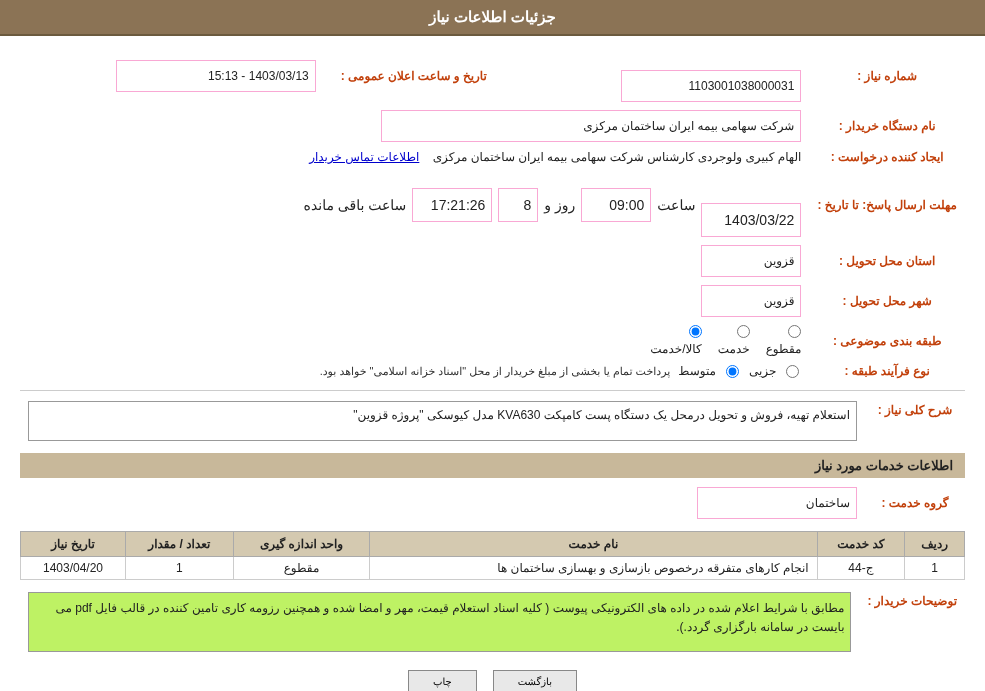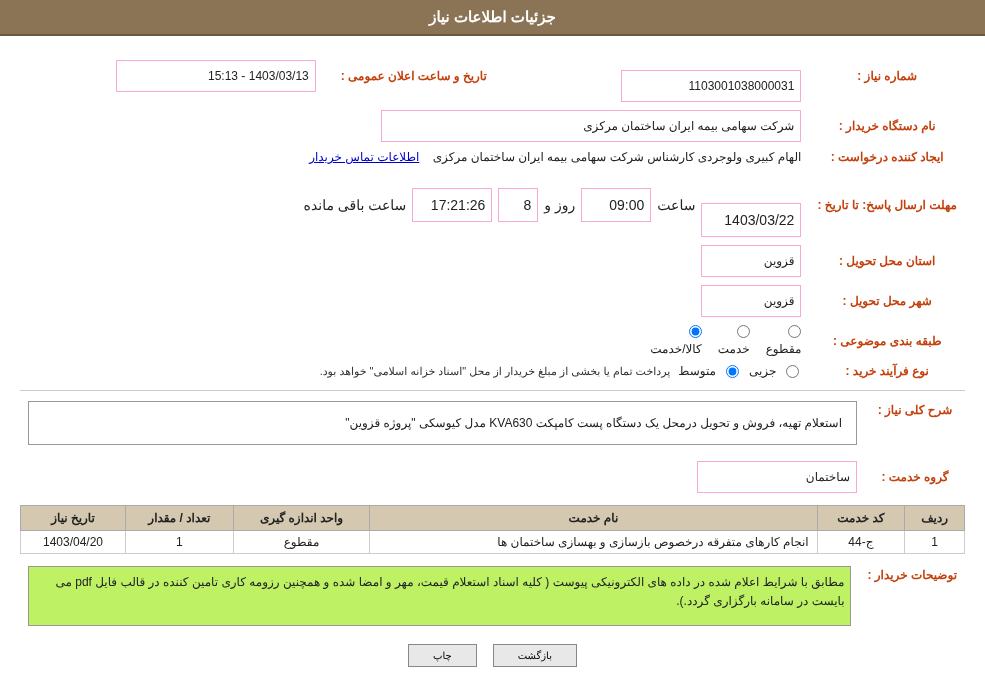--- a/index.html
+++ b/index.html
@@ -119,21 +119,21 @@
       gap: 8px;
       direction: rtl;
     }
 
     .purchase-row input[type="radio"] {
       margin: 0 2px;
     }
 
     .description-box {
       border: 1px solid #999;
-      padding: 14px;
+      padding: 6px;
       min-height: 40px;
       text-align: right;
       direction: rtl;
       font-size: 12px;
       background: #fff;
       width: 100%;
     }
 
     .services-table {
       width: 100%;
@@ -293,21 +293,21 @@
             </div>
             <div class="radio-item">
               <input type="radio" name="category" checked="" style="">
               <span>کالا/خدمت</span>
             </div>
           </div>
         </td>
       </tr>
 
       <tr>
-        <td class="label-cell">نوع فرآیند خرید :</td>
+        <td class="label-cell">نوع فرآیند طبقه :</td>
         <td class="value-cell" colspan="4">
           <div class="purchase-row">
             <input type="radio" name="purchase" style="">
             <span>جزیی</span>
             <input type="radio" name="purchase" checked="" style="">
             <span>متوسط</span>
             <span style="font-size:11px; color:#333;">پرداخت تمام یا بخشی از مبلغ خریدار از محل "اسناد خزانه اسلامی" خواهد بود.</span>
           </div>
         </td>
       </tr>
@@ -320,20 +320,21 @@
       <tbody>
           <tr>
         <td class="label-cell bold-label" style="vertical-align:top; padding-top:6px; width:100px;">شرح کلی نیاز :</td>
         <td class="value-cell">
           <div class="description-box">استعلام تهیه، فروش و تحویل درمحل یک دستگاه پست کامپکت KVA630 مدل کیوسکی "پروژه قزوین"</div>
         </td>
       </tr>
     </tbody>
       </table>
 
+    <div class="section-header">اطلاعات خدمات مورد نیاز</div>
 
     <table class="info-table">
       <tbody>
           <tr>
         <td class="label-cell" style="width:100px;">گروه خدمت :</td>
         <td class="value-cell">
           <span class="input-box" style="display:inline-block; width:160px;">ساختمان</span>
         </td>
       </tr>
     </tbody>

